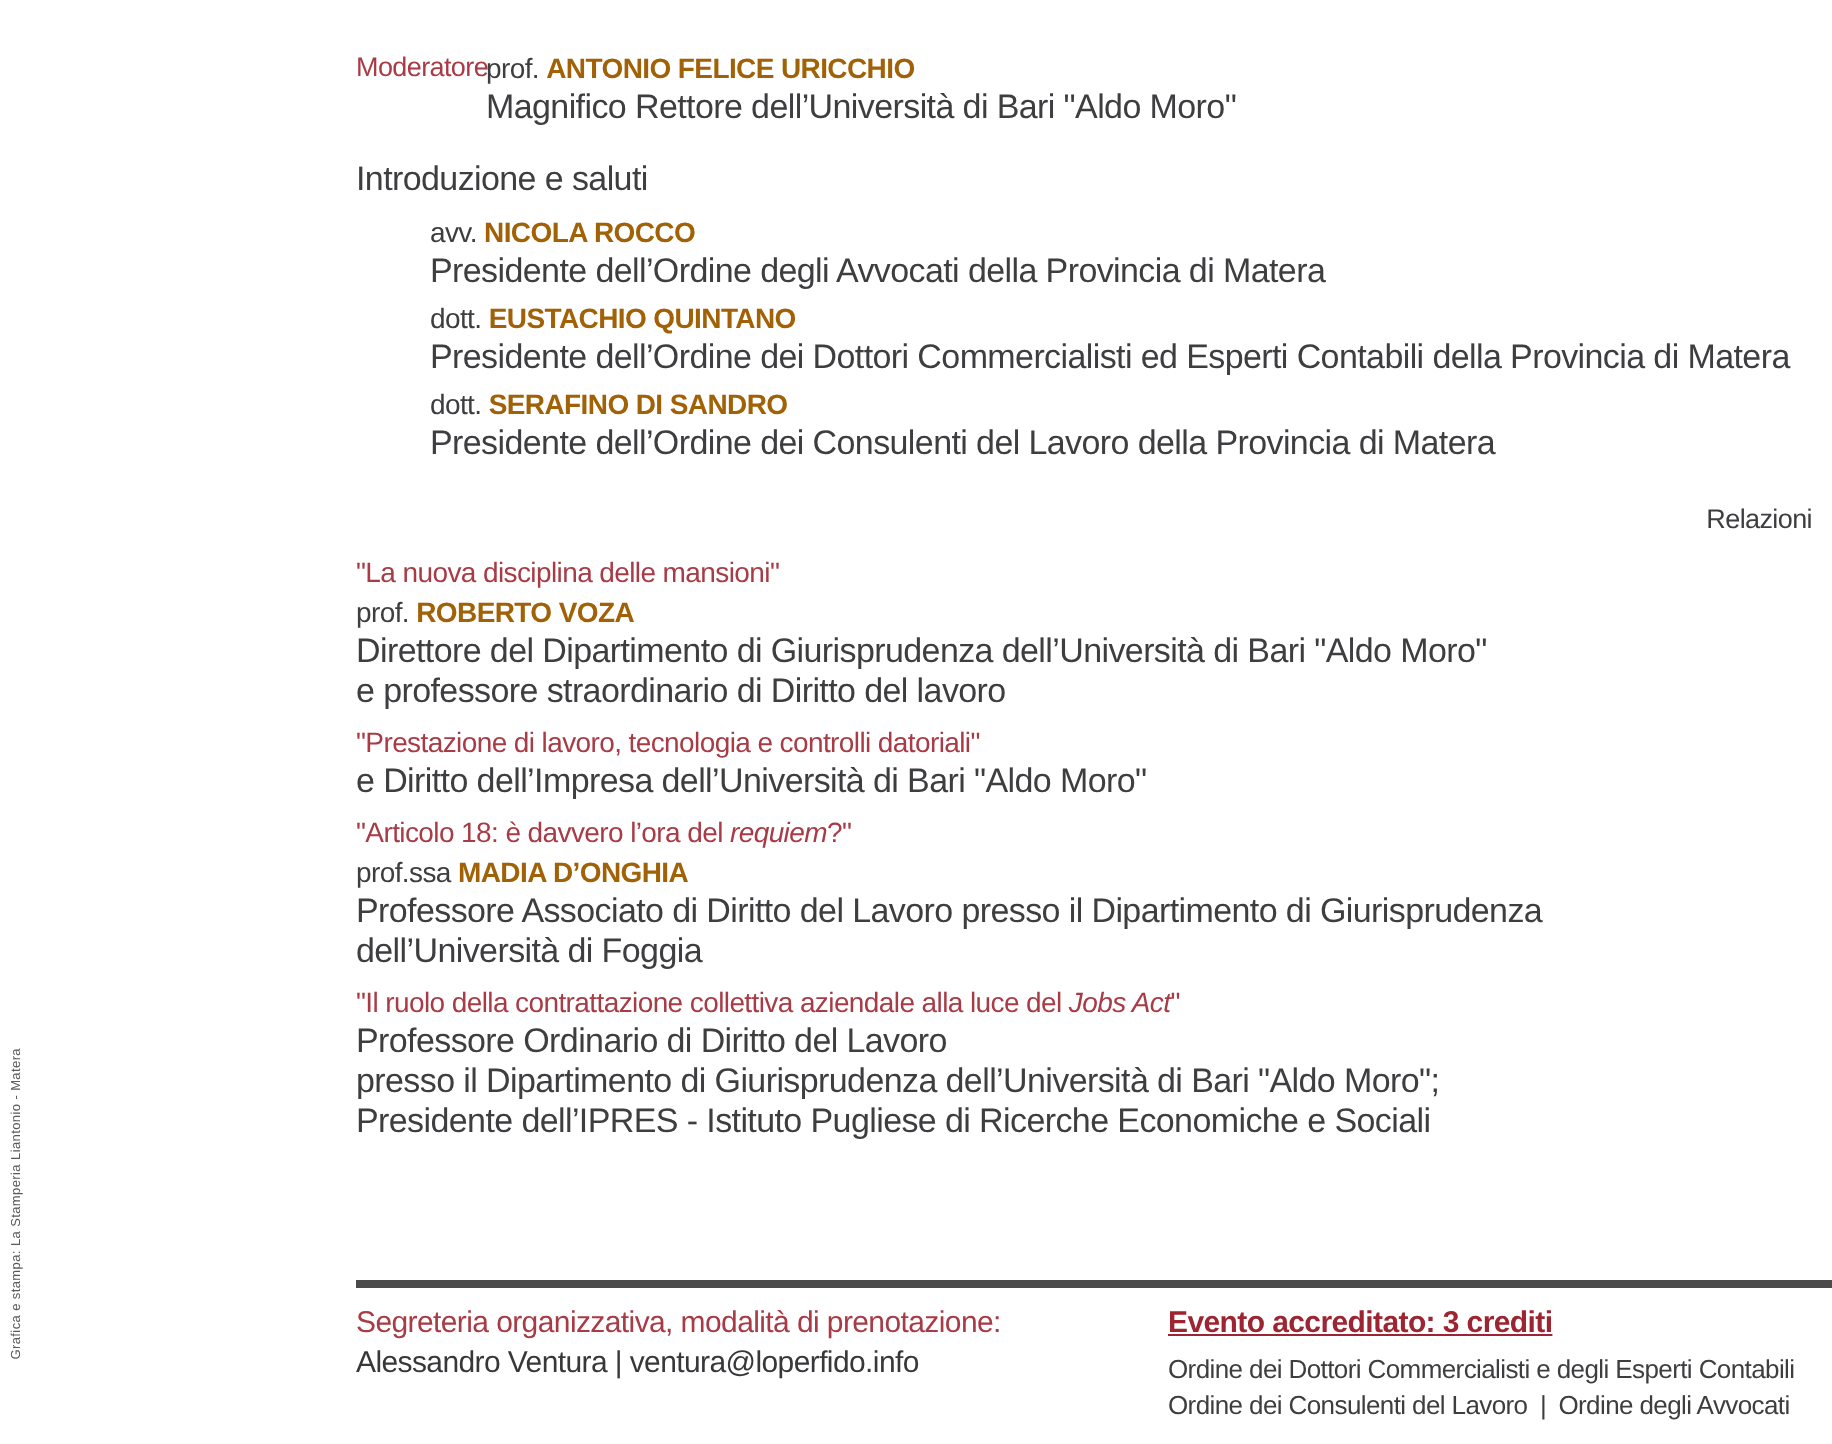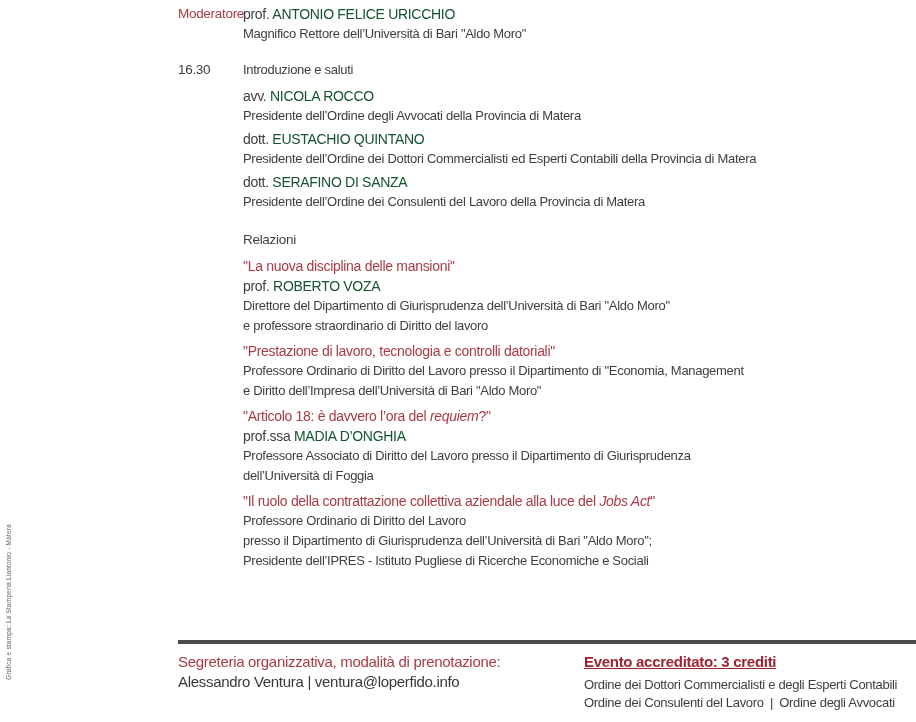--- a/index.html
+++ b/index.html
@@ -7,37 +7,37 @@
   .page {
     position: relative;
     width: 916px;
     height: 722px;
     background: #ffffff;
     font-family: "Liberation Sans", "DejaVu Sans", sans-serif;
     color: #3e3e41;
     letter-spacing: -0.3px;
     overflow: hidden;
   }
-  .content { position: absolute; left: 178px; top: 4px; right: 10px; }
+  .content { position: absolute; left: 178px; top: 24px; right: 10px; }
   .row { display: flex; }
   .label-col {
     flex: 0 0 65px;
     width: 65px;
     font-size: 13.5px;
     line-height: 20px;
   }
   .body-col { flex: 1; }
-  .line { font-size: 13px; line-height: 20px; }
+  .line { font-size: 17px; line-height: 20px; }
   .red { color: #a83b45; }
   .name-line { font-size: 14px; line-height: 20px; }
-  .name { font-weight: normal; color: #14532d; }
+  .name { font-weight: bold; color: #a16207; }
   .moderator-block { margin-bottom: 16px; }
-  .speakers { margin-top: 6px; }
+  .speakers { margin-top: 6px; margin-left: 37px; }
   .speaker { margin-bottom: 3px; }
-  .relazioni-heading { margin-top: 18px; font-size: 13.5px; line-height: 20px; }
+  .relazioni-heading { margin-top: 18px; font-size: 13.5px; line-height: 20px; text-align: right; }
   .talks { margin-top: 6px; }
   .talk { margin-bottom: 5px; }
   .talk-title { color: #a83b45; font-size: 14px; line-height: 20px; }
   .talk-title .it { font-style: italic; }
   .footer { position: absolute; left: 178px; right: 0; top: 640px; }
   .footer-rule { height: 4px; background: #4b4b4b; }
   .footer-cols { display: flex; margin-top: 8px; }
   .footer-left { flex: 0 0 406px; width: 406px; }
   .footer-left .heading { color: #a83b45; font-size: 15px; line-height: 20px; }
   .footer-left .contact { color: #38383b; font-size: 15px; line-height: 20px; }
@@ -68,53 +68,51 @@
 
     <section class="row moderator-block">
       <div class="label-col red">Moderatore</div>
       <div class="body-col">
         <div class="name-line"><span>prof. </span><span class="name">ANTONIO FELICE URICCHIO</span></div>
         <div class="line">Magnifico Rettore dell’Università di Bari "Aldo Moro"</div>
       </div>
     </section>
 
     <section class="row">
-      <div class="label-col">16.30</div>
       <div class="body-col">
         <div class="line">Introduzione e saluti</div>
 
         <div class="speakers">
           <div class="speaker">
             <div class="name-line"><span>avv. </span><span class="name">NICOLA ROCCO</span></div>
             <div class="line">Presidente dell’Ordine degli Avvocati della Provincia di Matera</div>
           </div>
           <div class="speaker">
             <div class="name-line"><span>dott. </span><span class="name">EUSTACHIO QUINTANO</span></div>
             <div class="line">Presidente dell’Ordine dei Dottori Commercialisti ed Esperti Contabili della Provincia di Matera</div>
           </div>
           <div class="speaker">
-            <div class="name-line"><span>dott. </span><span class="name">SERAFINO DI SANZA</span></div>
+            <div class="name-line"><span>dott. </span><span class="name">SERAFINO DI SANDRO</span></div>
             <div class="line">Presidente dell’Ordine dei Consulenti del Lavoro della Provincia di Matera</div>
           </div>
         </div>
 
         <div class="relazioni-heading">Relazioni</div>
 
         <div class="talks">
 
           <div class="talk">
             <div class="talk-title"><span>"La nuova disciplina delle mansioni"</span><span class="it"></span><span></span></div>
             <div class="name-line"><span>prof. </span><span class="name">ROBERTO VOZA</span></div>
             <div class="line">Direttore del Dipartimento di Giurisprudenza dell’Università di Bari "Aldo Moro"</div>
             <div class="line">e professore straordinario di Diritto del lavoro</div>
           </div>
 
           <div class="talk">
             <div class="talk-title"><span>"Prestazione di lavoro, tecnologia e controlli datoriali"</span><span class="it"></span><span></span></div>
-            <div class="line">Professore Ordinario di Diritto del Lavoro presso il Dipartimento di "Economia, Management</div>
             <div class="line">e Diritto dell’Impresa dell’Università di Bari "Aldo Moro"</div>
           </div>
 
           <div class="talk">
             <div class="talk-title"><span>"Articolo 18: è davvero l’ora del </span><span class="it">requiem</span><span>?"</span></div>
             <div class="name-line"><span>prof.ssa </span><span class="name">MADIA D’ONGHIA</span></div>
             <div class="line">Professore Associato di Diritto del Lavoro presso il Dipartimento di Giurisprudenza</div>
             <div class="line">dell’Università di Foggia</div>
           </div>
 

